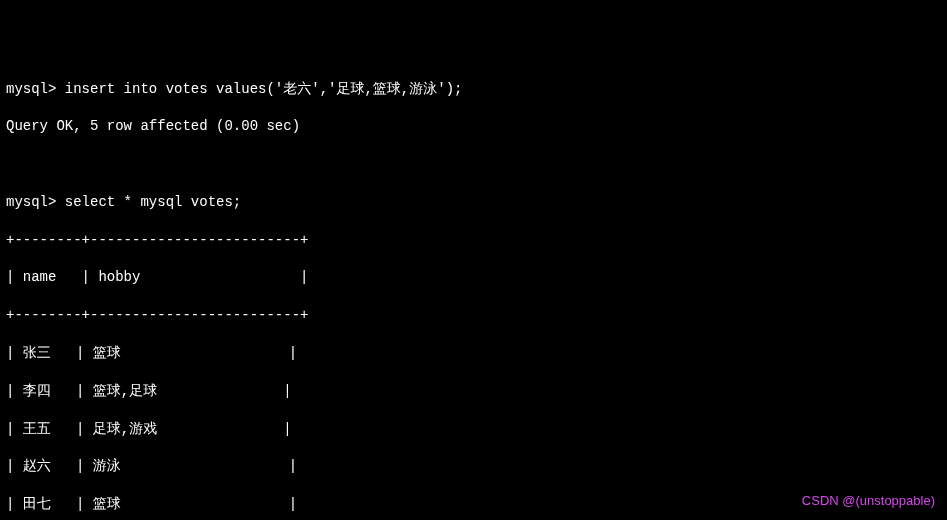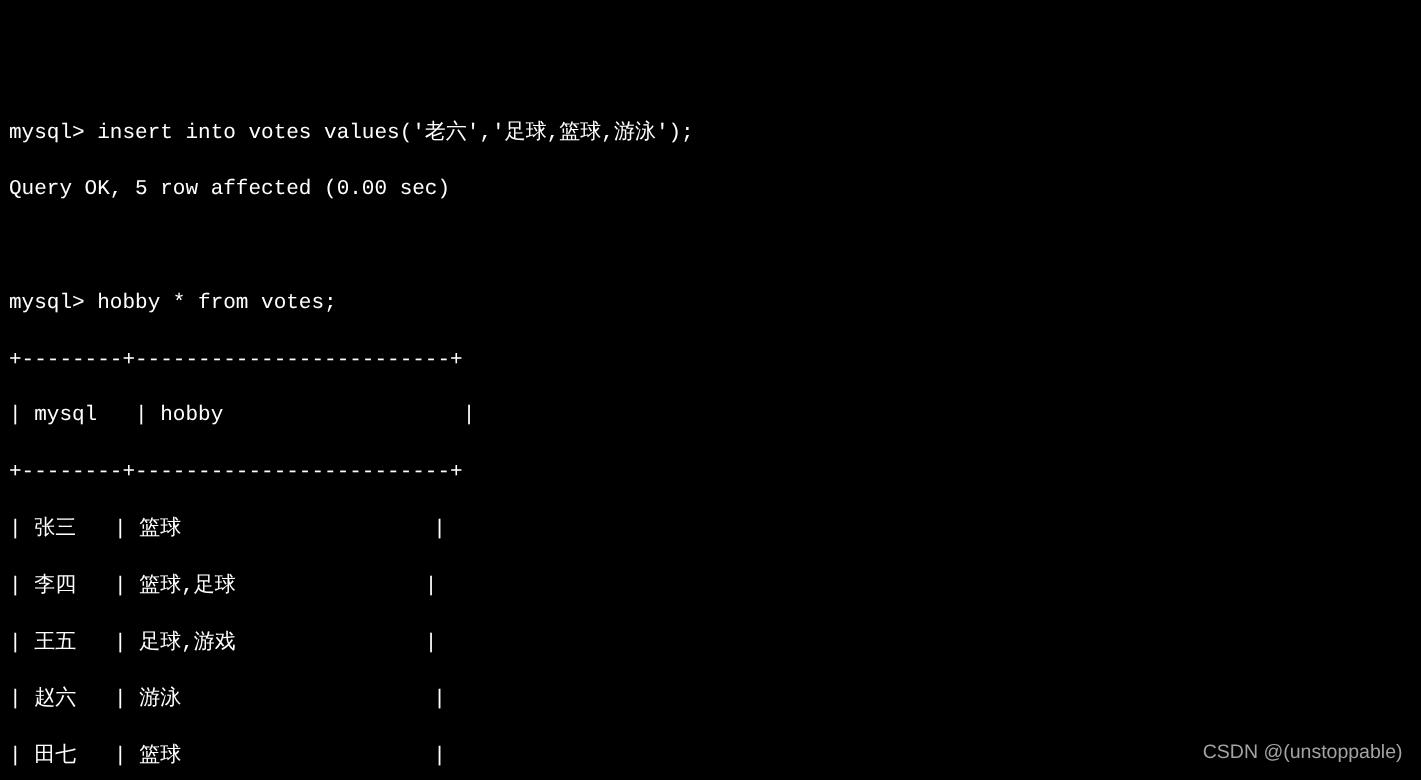--- a/index.html
+++ b/index.html
@@ -19,36 +19,36 @@
       position: relative;
       white-space: pre;
     }
     .line {
       white-space: pre;
     }
     .watermark {
       position: absolute;
       bottom: 10px;
       right: 12px;
-      color: #a3a3a3;
+      color: #d946ef;
       font-family: Arial, sans-serif;
       font-size: 13px;
     }
   </style>
 </head>
 <body>
 
 
 
 <div class="line"><span>mysql&gt; </span><span>insert into votes values('老六','足球,篮球,游泳');</span></div>
 <div class="line">Query OK, 5 row affected (0.00 sec)</div>
 <div class="line"> </div>
-<div class="line"><span>mysql&gt; </span><span>hobby * from votes;</span></div>
+<div class="line"><span>mysql&gt; </span><span>select * mysql votes;</span></div>
 <div class="line">+--------+-------------------------+</div>
-<div class="line">| mysql   | hobby                   |</div>
+<div class="line">| name   | hobby                   |</div>
 <div class="line">+--------+-------------------------+</div>
 <div class="line">| 张三   | 篮球                    |</div>
 <div class="line">| 李四   | 篮球,足球               |</div>
 <div class="line">| 王五   | 足球,游戏               |</div>
 <div class="line">| 赵六   | 游泳                    |</div>
 <div class="line">| 田七   | 篮球                    |</div>
 
 
 
 

